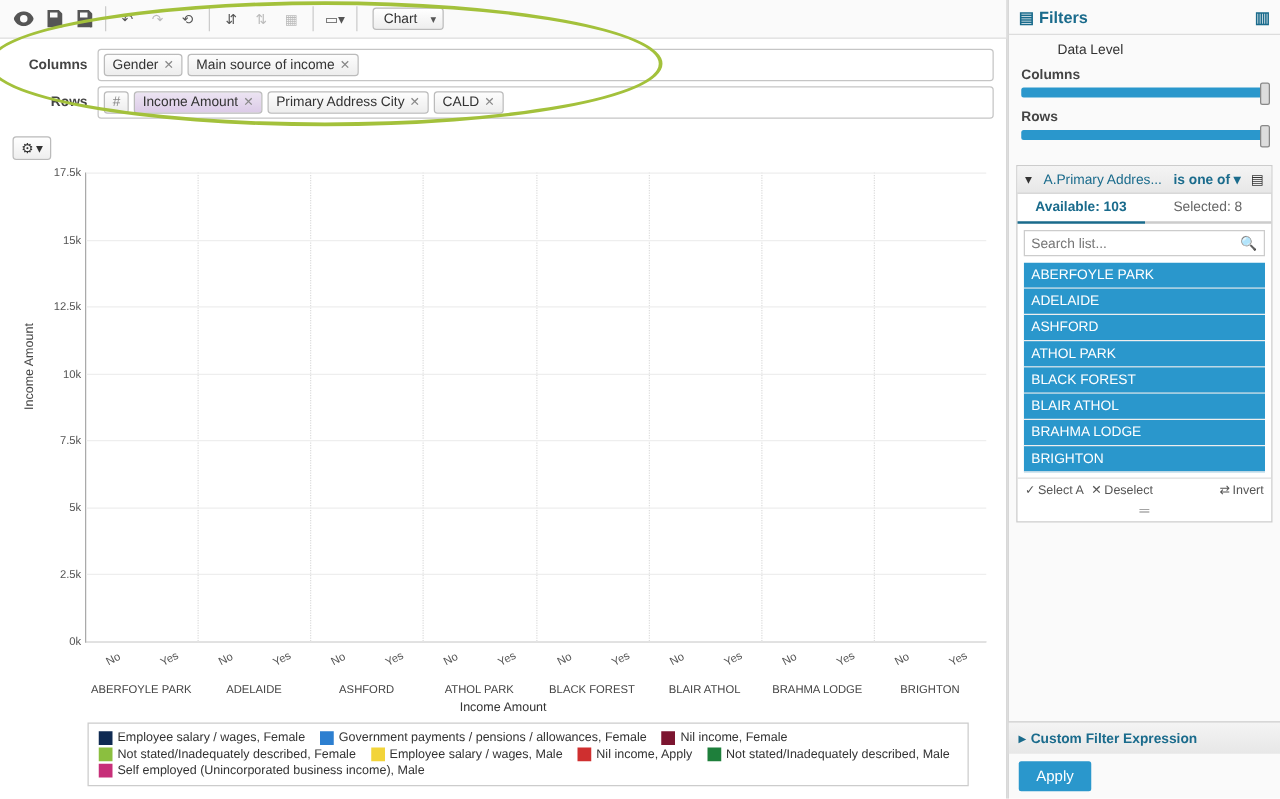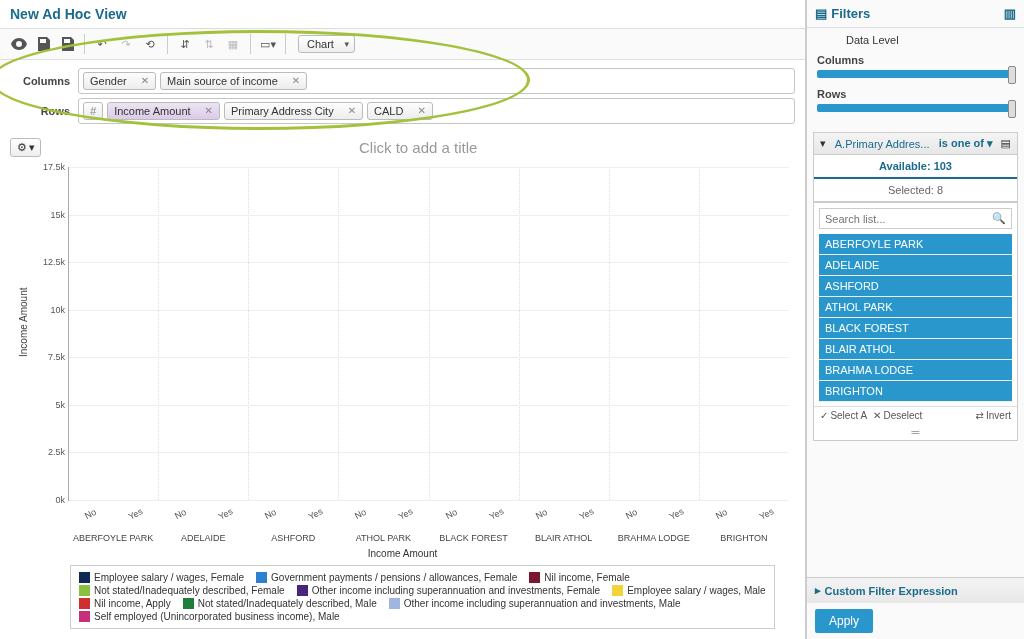--- a/index.html
+++ b/index.html
@@ -8,21 +8,21 @@
 .title-bar { padding: 6px 10px; font-size: 14px; font-weight: bold; color: #1a6b8c; border-bottom: 1px solid #ddd; }
 .toolbar { display: flex; align-items: center; gap: 2px; padding: 4px 8px; border-bottom: 1px solid #ddd; background: #fafafa; position: relative; }
 .tool-btn { width: 22px; height: 22px; display: flex; align-items: center; justify-content: center; cursor: pointer; color: #555; border-radius: 2px; }
 .tool-sep { width: 1px; height: 20px; background: #ccc; margin: 0 4px; }
 .chart-select { margin-left: 6px; border: 1px solid #bbb; border-radius: 3px; padding: 2px 20px 2px 8px; font-size: 11px; background: linear-gradient(#fff,#eee); cursor: pointer; position: relative; }
 .chart-select::after { content: "▾"; position: absolute; right: 5px; top: 3px; font-size: 9px; color: #555; }
 .shelf-area { padding: 4px 10px; position: relative; }
 .shelf-row { display: flex; align-items: center; margin: 4px 0; }
 .shelf-label { width: 68px; text-align: right; font-weight: bold; color: #444; font-size: 11px; padding-right: 8px; }
 .shelf-box { flex: 1; border: 1px solid #c5c5c5; border-radius: 3px; padding: 3px 4px; display: flex; gap: 4px; align-items: center; min-height: 24px; background: #fff; }
-.chip { display: inline-flex; align-items: flex-start; gap: 14px; border: 1px solid #bbb; border-radius: 3px; padding: 2px 6px; font-size: 11px; background: linear-gradient(#fdfdfd,#ededed); cursor: default; }
+.chip { display: inline-flex; align-items: center; gap: 4px; border: 1px solid #bbb; border-radius: 3px; padding: 2px 6px; font-size: 11px; background: linear-gradient(#fdfdfd,#ededed); cursor: default; }
 .chip.purple { background: linear-gradient(#ece4f2,#dccbe8); }
 .chip .x { color: #888; cursor: pointer; font-size: 10px; }
 .chip .hash { color: #888; font-style: italic; }
 .ellipse-annot { position: absolute; border: 3px solid #a3c13b; border-radius: 50%; pointer-events: none; }
 .viz { flex: 1; display: flex; flex-direction: column; padding: 6px 10px 4px 10px; }
 .viz-head { display: flex; align-items: center; }
 .gear-btn { border: 1px solid #bbb; border-radius: 3px; padding: 2px 6px; font-size: 11px; background: linear-gradient(#fff,#eee); cursor: pointer; display: inline-flex; align-items: center; gap: 2px; }
 .viz-title { flex: 1; text-align: center; color: #999; font-size: 15px; }
 .chart-area { position: relative; flex: 1; }
 .y-axis-label { position: absolute; left: -4px; top: 50%; transform: rotate(-90deg) translate(0,0); transform-origin: left top; font-size: 10px; color: #444; }
@@ -48,39 +48,38 @@
 .sidebar { width: 218px; background: #fafafa; display: flex; flex-direction: column; border-left: 1px solid #ccc; font-size: 11px; }
 .side-sec-header { padding: 6px 8px; font-weight: bold; color: #1a6b8c; display: flex; align-items: center; gap: 4px; border-bottom: 1px solid #ddd; font-size: 13px; }
 .side-pad { padding: 6px 10px; }
 .slabel { font-weight: bold; color: #444; margin-bottom: 4px; font-size: 11px; }
 .slider-track { height: 8px; background: #2a97cc; border-radius: 2px; position: relative; margin: 4px 0 10px 0; }
 .slider-track::after { content:""; position: absolute; right: -2px; top: -4px; width: 6px; height: 16px; background: #ddd; border: 1px solid #888; border-radius: 2px; }
 .filter-card { border: 1px solid #ccc; margin: 4px 6px; background: #fff; }
 .filter-head { background: linear-gradient(#f4f4f4,#e7e7e7); padding: 4px 6px; display: flex; align-items: center; gap: 4px; font-size: 11px; border-bottom: 1px solid #ccc; }
 .filter-head .fh-name { font-weight: normal; color: #1a6b8c; flex: 1; overflow: hidden; text-overflow: ellipsis; white-space: nowrap; text-align: center; }
 .filter-head .fh-mode { color: #1a6b8c; cursor: pointer; font-weight: bold; }
-.tabs { display: flex; flex-direction: column; }
+.tabs { display: flex; }
 .tab { flex: 1; text-align: center; padding: 5px 0; border-bottom: 2px solid #ccc; cursor: pointer; color: #666; }
 .tab.active { color: #1a6b8c; border-bottom-color: #1a6b8c; font-weight: bold; }
 .search-row { display: flex; align-items: center; border: 1px solid #ccc; margin: 5px; padding: 3px 5px; }
 .search-row input { border: none; flex: 1; outline: none; font-size: 11px; }
 .opt-list { max-height: 168px; overflow-y: auto; margin: 0 5px 4px 5px; }
 .opt { padding: 4px 6px; border-bottom: 1px solid #eee; cursor: pointer; }
 .opt.sel { background: #2a97cc; color: #fff; }
 .list-tools { display: flex; align-items: center; gap: 6px; padding: 3px 6px; border-top: 1px solid #ddd; color: #555; font-size: 10px; }
 .list-tools .lt { display: inline-flex; align-items: center; gap: 2px; cursor: pointer; }
 .drag-handle { text-align: center; color: #888; padding: 2px; cursor: row-resize; }
 .cfe-head { padding: 6px 8px; font-weight: bold; color: #1a6b8c; border-top: 1px solid #ccc; background: linear-gradient(#f4f4f4,#e7e7e7); display:flex; align-items:center; gap:4px; }
 .apply-btn { margin: 6px 8px; padding: 5px 14px; background: #2a97cc; color: #fff; border: none; border-radius: 2px; cursor: pointer; font-size: 12px; width: fit-content; }
 </style>
 </head>
 <body>
 
 <div class="main">
-  <div class="title-bar">New Ad Hoc View</div>
 
   <div class="toolbar">
     <div class="tool-btn">
         <svg width="16" height="12" viewBox="0 0 16 12">
           <path d="M8 0C4 0 1 3 0 6c1 3 4 6 8 6s7-3 8-6c-1-3-4-6-8-6zm0 9a3 3 0 110-6 3 3 0 010 6z" fill="#555"></path>
         </svg>
       </div>
     <div class="tool-btn">
         <svg width="14" height="14">
           <path d="M2 0h9l3 3v11H2V0zm2 2v4h6V2H4z" fill="#555"></path>
@@ -139,21 +138,20 @@
             <span>CALD</span>
             <span class="x">✕</span>
           </span>
         </div>
     </div>
   </div>
 
   <div class="viz">
     <div class="viz-head">
       <div class="gear-btn"><span>⚙</span> ▾</div>
-      <div class="viz-title">Click to add a title</div>
     </div>
     <div class="chart-area">
       <div class="y-axis-label" style="left:8px; top:200px;">Income Amount</div>
       <div class="plot" id="plot">
         <div class="bars-row" id="bars-row">
             <div class="city-group">
               <div class="subgroups">
                 <div class="subcol">
                   <div class="stack"></div>
                 </div>
@@ -348,38 +346,30 @@
         </span>
         <span class="lg-item">
           <span class="lg-sw" style="background:#7c1530"></span>
           <span>Nil income, Female</span>
         </span>
         <span class="lg-item">
           <span class="lg-sw" style="background:#8bbf3f"></span>
           <span>Not stated/Inadequately described, Female</span>
         </span>
         <span class="lg-item">
-          <span class="lg-sw" style="background:#46257a"></span>
-          <span>Other income including superannuation and investments, Female</span>
-        </span>
-        <span class="lg-item">
           <span class="lg-sw" style="background:#f2d43a"></span>
           <span>Employee salary / wages, Male</span>
         </span>
         <span class="lg-item">
           <span class="lg-sw" style="background:#cf2f2f"></span>
           <span>Nil income, Apply</span>
         </span>
         <span class="lg-item">
           <span class="lg-sw" style="background:#1e7f3b"></span>
           <span>Not stated/Inadequately described, Male</span>
-        </span>
-        <span class="lg-item">
-          <span class="lg-sw" style="background:#9fb7e0"></span>
-          <span>Other income including superannuation and investments, Male</span>
         </span>
         <span class="lg-item">
           <span class="lg-sw" style="background:#c72f79"></span>
           <span>Self employed (Unincorporated business income), Male</span>
         </span>
       </div>
   </div>
 </div>
 
 <div class="sidebar">

